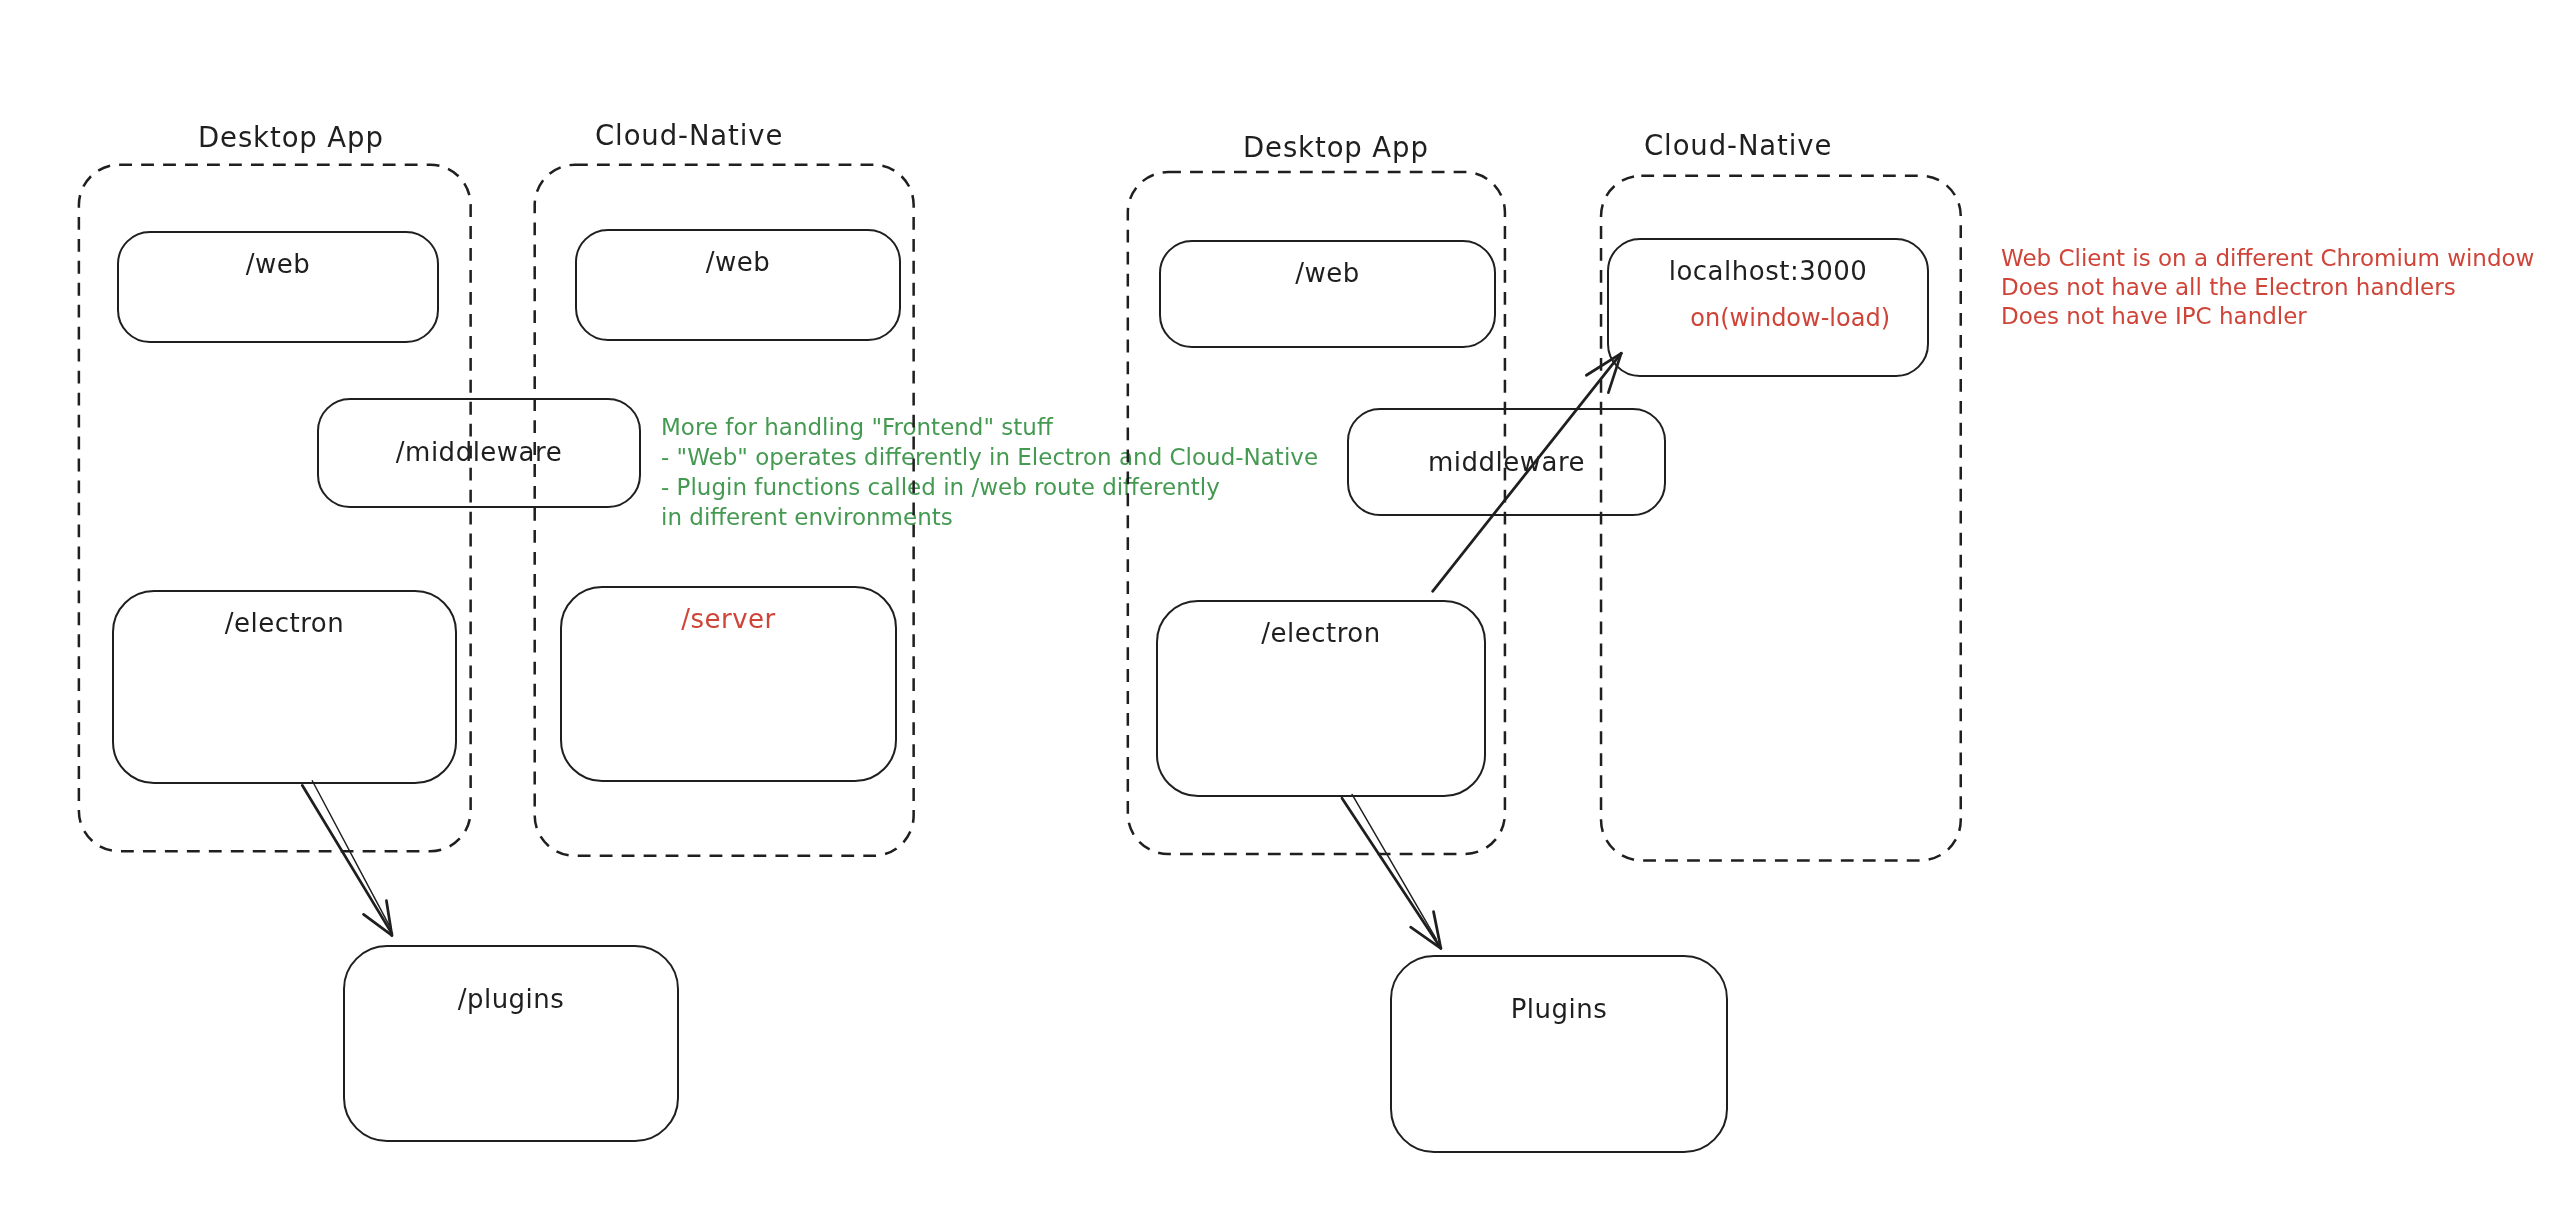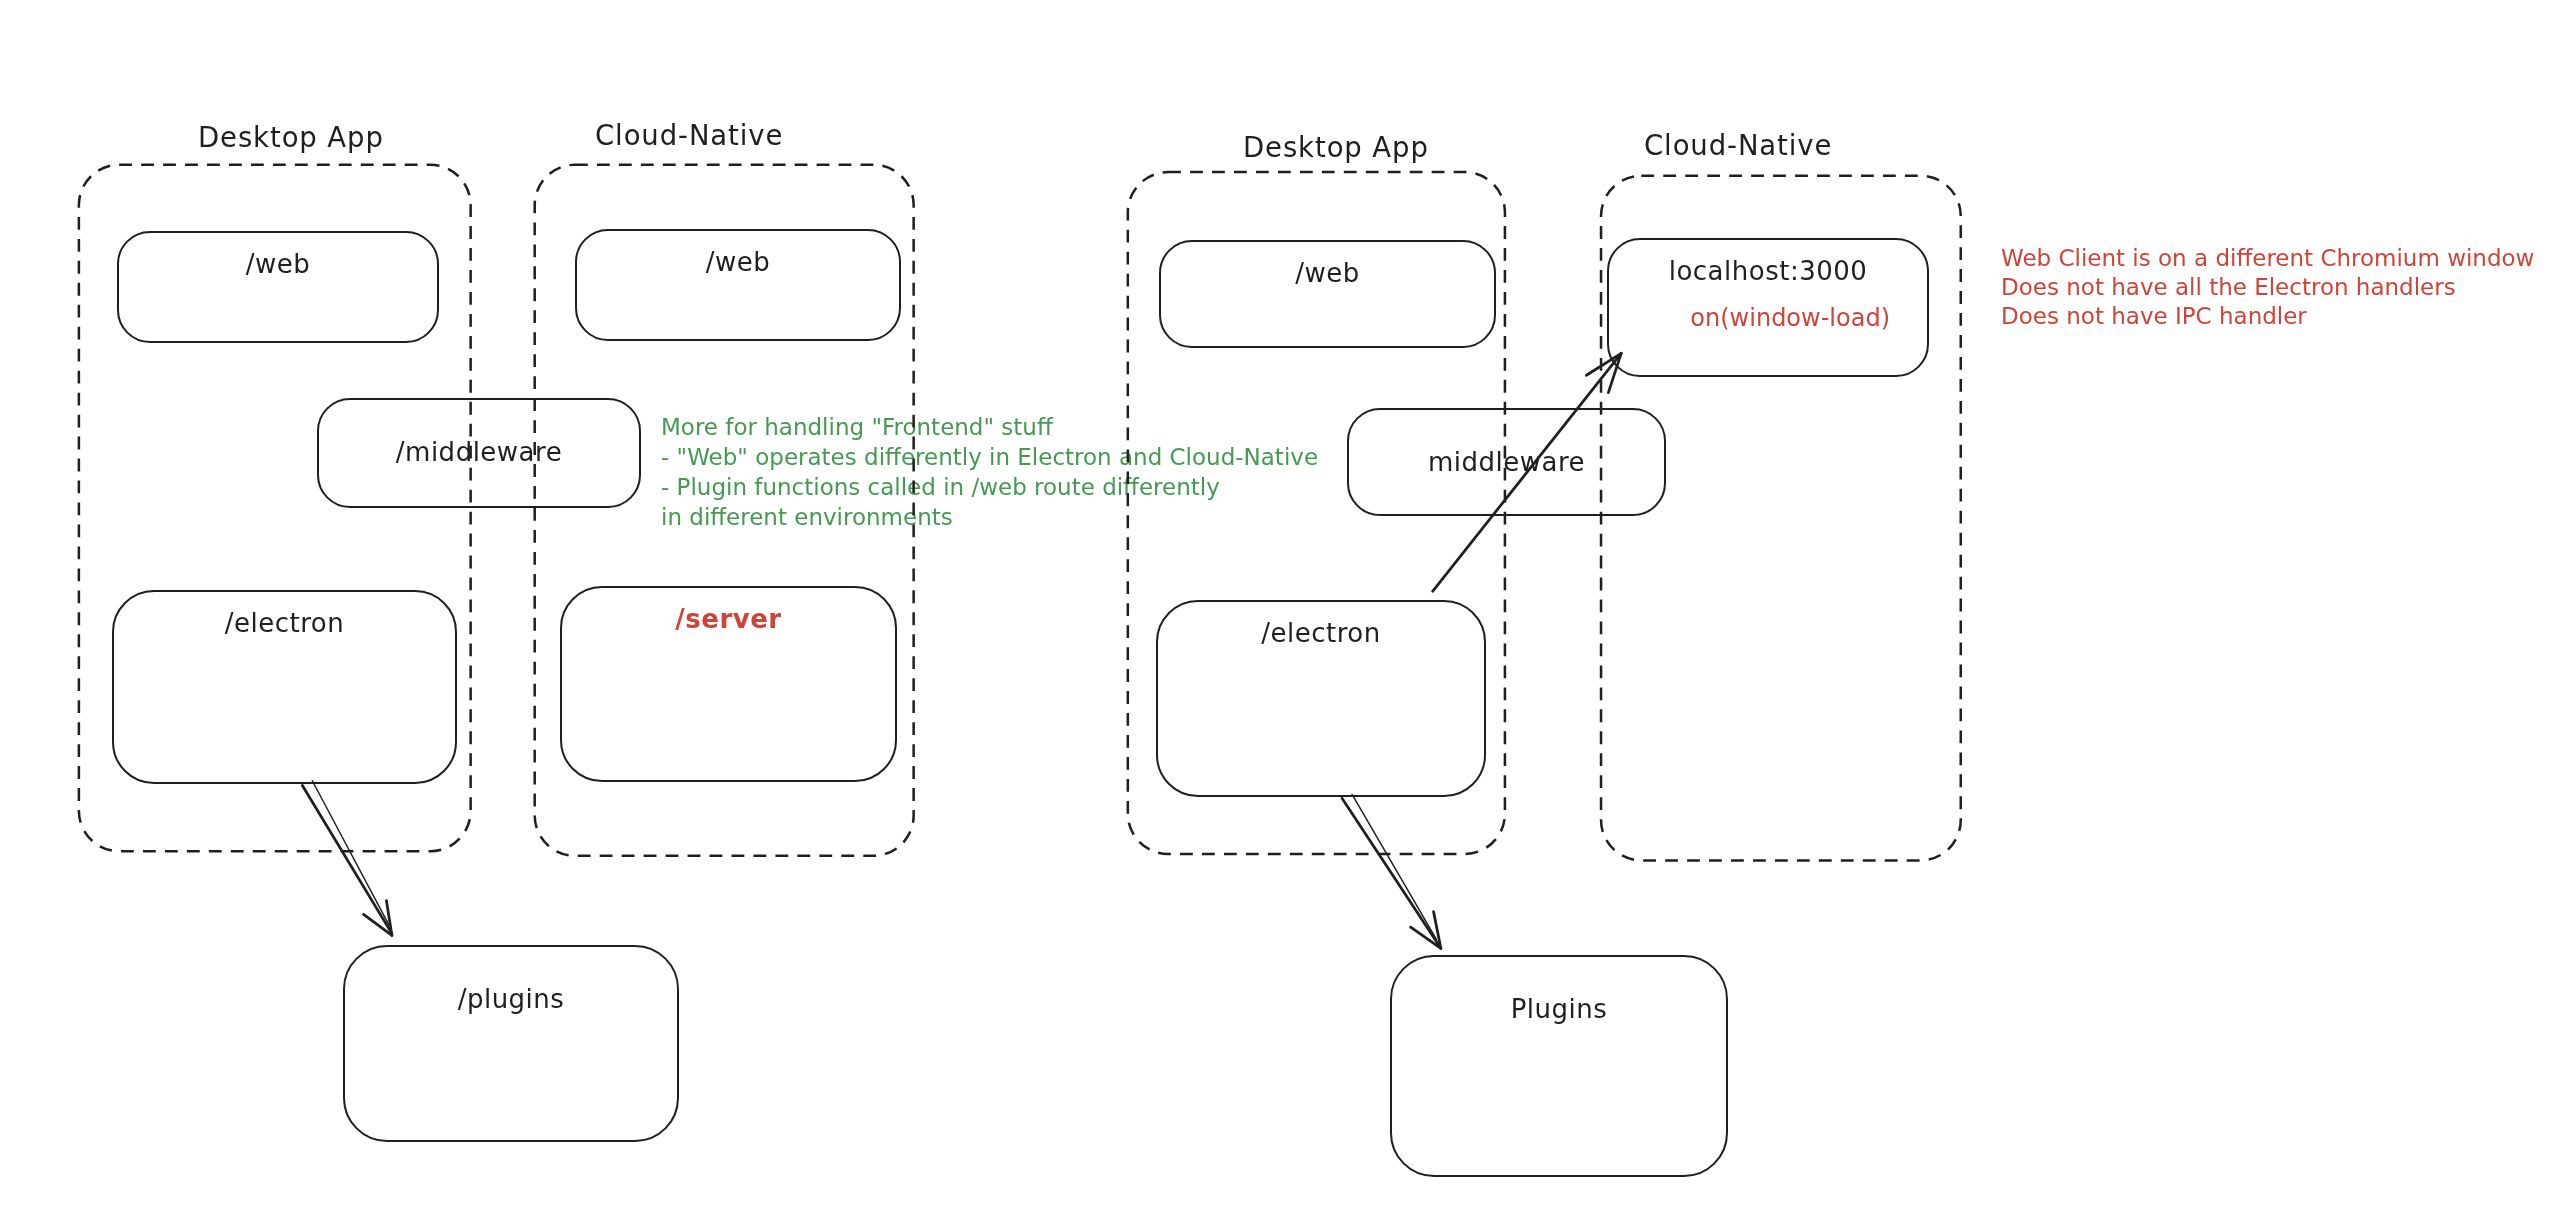--- a/index.html
+++ b/index.html
@@ -13,21 +13,21 @@
   .canvas{position:relative; width:2576px; height:1232px; background:var(--background); overflow:hidden;}
 
   .sec-title{position:absolute; font-size:27.5px; letter-spacing:0.9px; white-space:nowrap; color:var(--stroke);}
 
   .box{position:absolute; border:2.7px solid var(--stroke); background:transparent; box-sizing:border-box; text-align:center;}
   .r36{border-radius:33px;}
   .r46{border-radius:42px;}
   .r48{border-radius:44px;margin-left:24px;}
   .box .lbl{display:block; font-size:26px; letter-spacing:0.5px; color:var(--stroke); padding-top:15.6px; white-space:nowrap;}
   .box .lbl.low{padding-top:37px;}
-  .box .lbl.red{color:var(--red);font-weight:bold;}
+  .box .lbl.red{color:var(--red);}
   .box .sub{display:block; font-size:24px; color:var(--red); text-align:right; padding-right:37px; margin-top:18.3px; white-space:nowrap;}
 
   .note{position:absolute; font-size:23px; line-height:30px; white-space:nowrap;}
   .note.green{color:var(--green);}
   .note.red{color:var(--red);}
   .note div{white-space:nowrap;}
 
   svg.overlay{position:absolute; left:0; top:0; pointer-events:none;}
   .dashed{fill:none; stroke:var(--stroke); stroke-width:2.75; stroke-dasharray:14 10;}
   .arrow{fill:none; stroke:var(--stroke); stroke-width:3; stroke-linecap:round;}
@@ -68,21 +68,21 @@
   <div class="box r36" style="left:1607px; top:238px; width:322px; height:139px;">
     <span class="lbl">localhost:3000</span>
     <span class="sub">on(window-load)</span>
   </div>
   <div class="box r36" style="left:1347px; top:408px; width:319px; height:108px;text-align:center;">
     <span class="lbl low">middleware</span>
   </div>
   <div class="box r46" style="left:1156px; top:600px; width:330px; height:197px;">
     <span class="lbl">/electron</span>
   </div>
-  <div class="box r48" style="left:1366px; top:955px; width:338px; height:222px;">
+  <div class="box r48" style="left:1366px; top:955px; width:338px; height:198px;">
     <span class="lbl low">Plugins</span>
   </div>
 
   <div class="note green" style="left:661px; top:412px;">
     <div>More for handling "Frontend" stuff</div>
     <div>- "Web" operates differently in Electron and Cloud-Native</div>
     <div>- Plugin functions called in /web route differently</div>
     <div>in different environments</div>
   </div>
   <div class="note red" style="left:2001px; top:244px; line-height:29px;">

